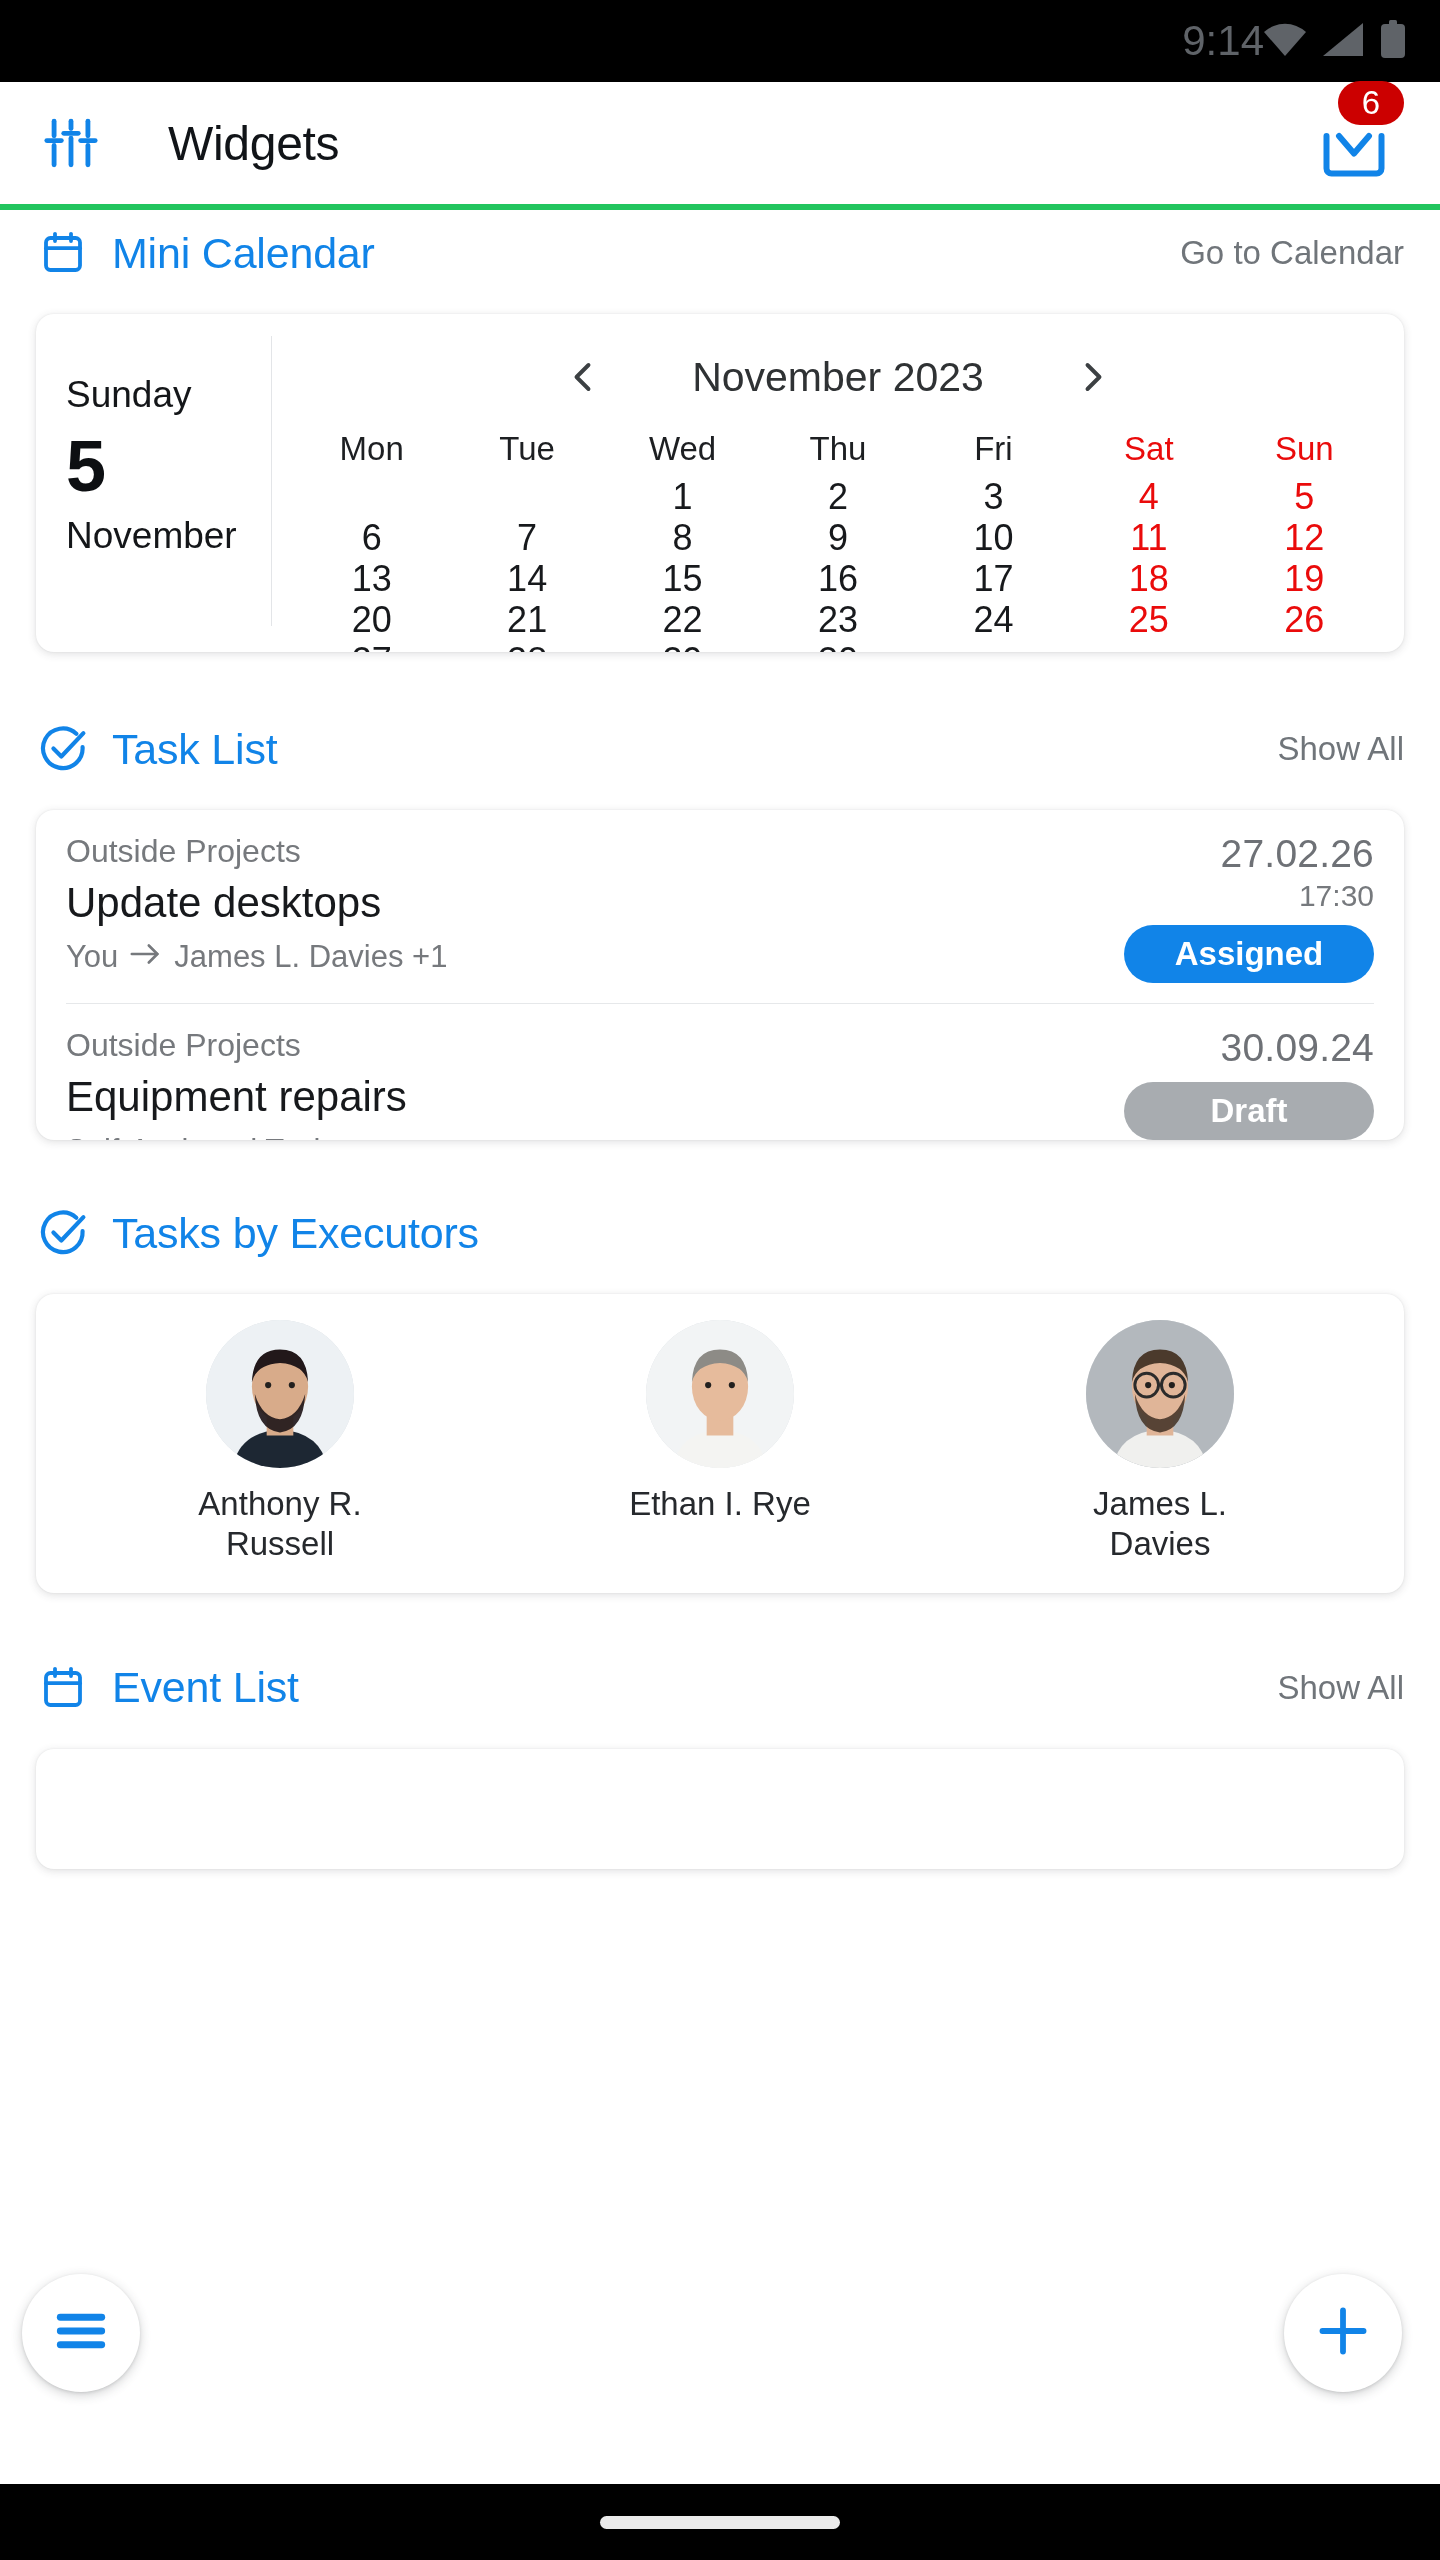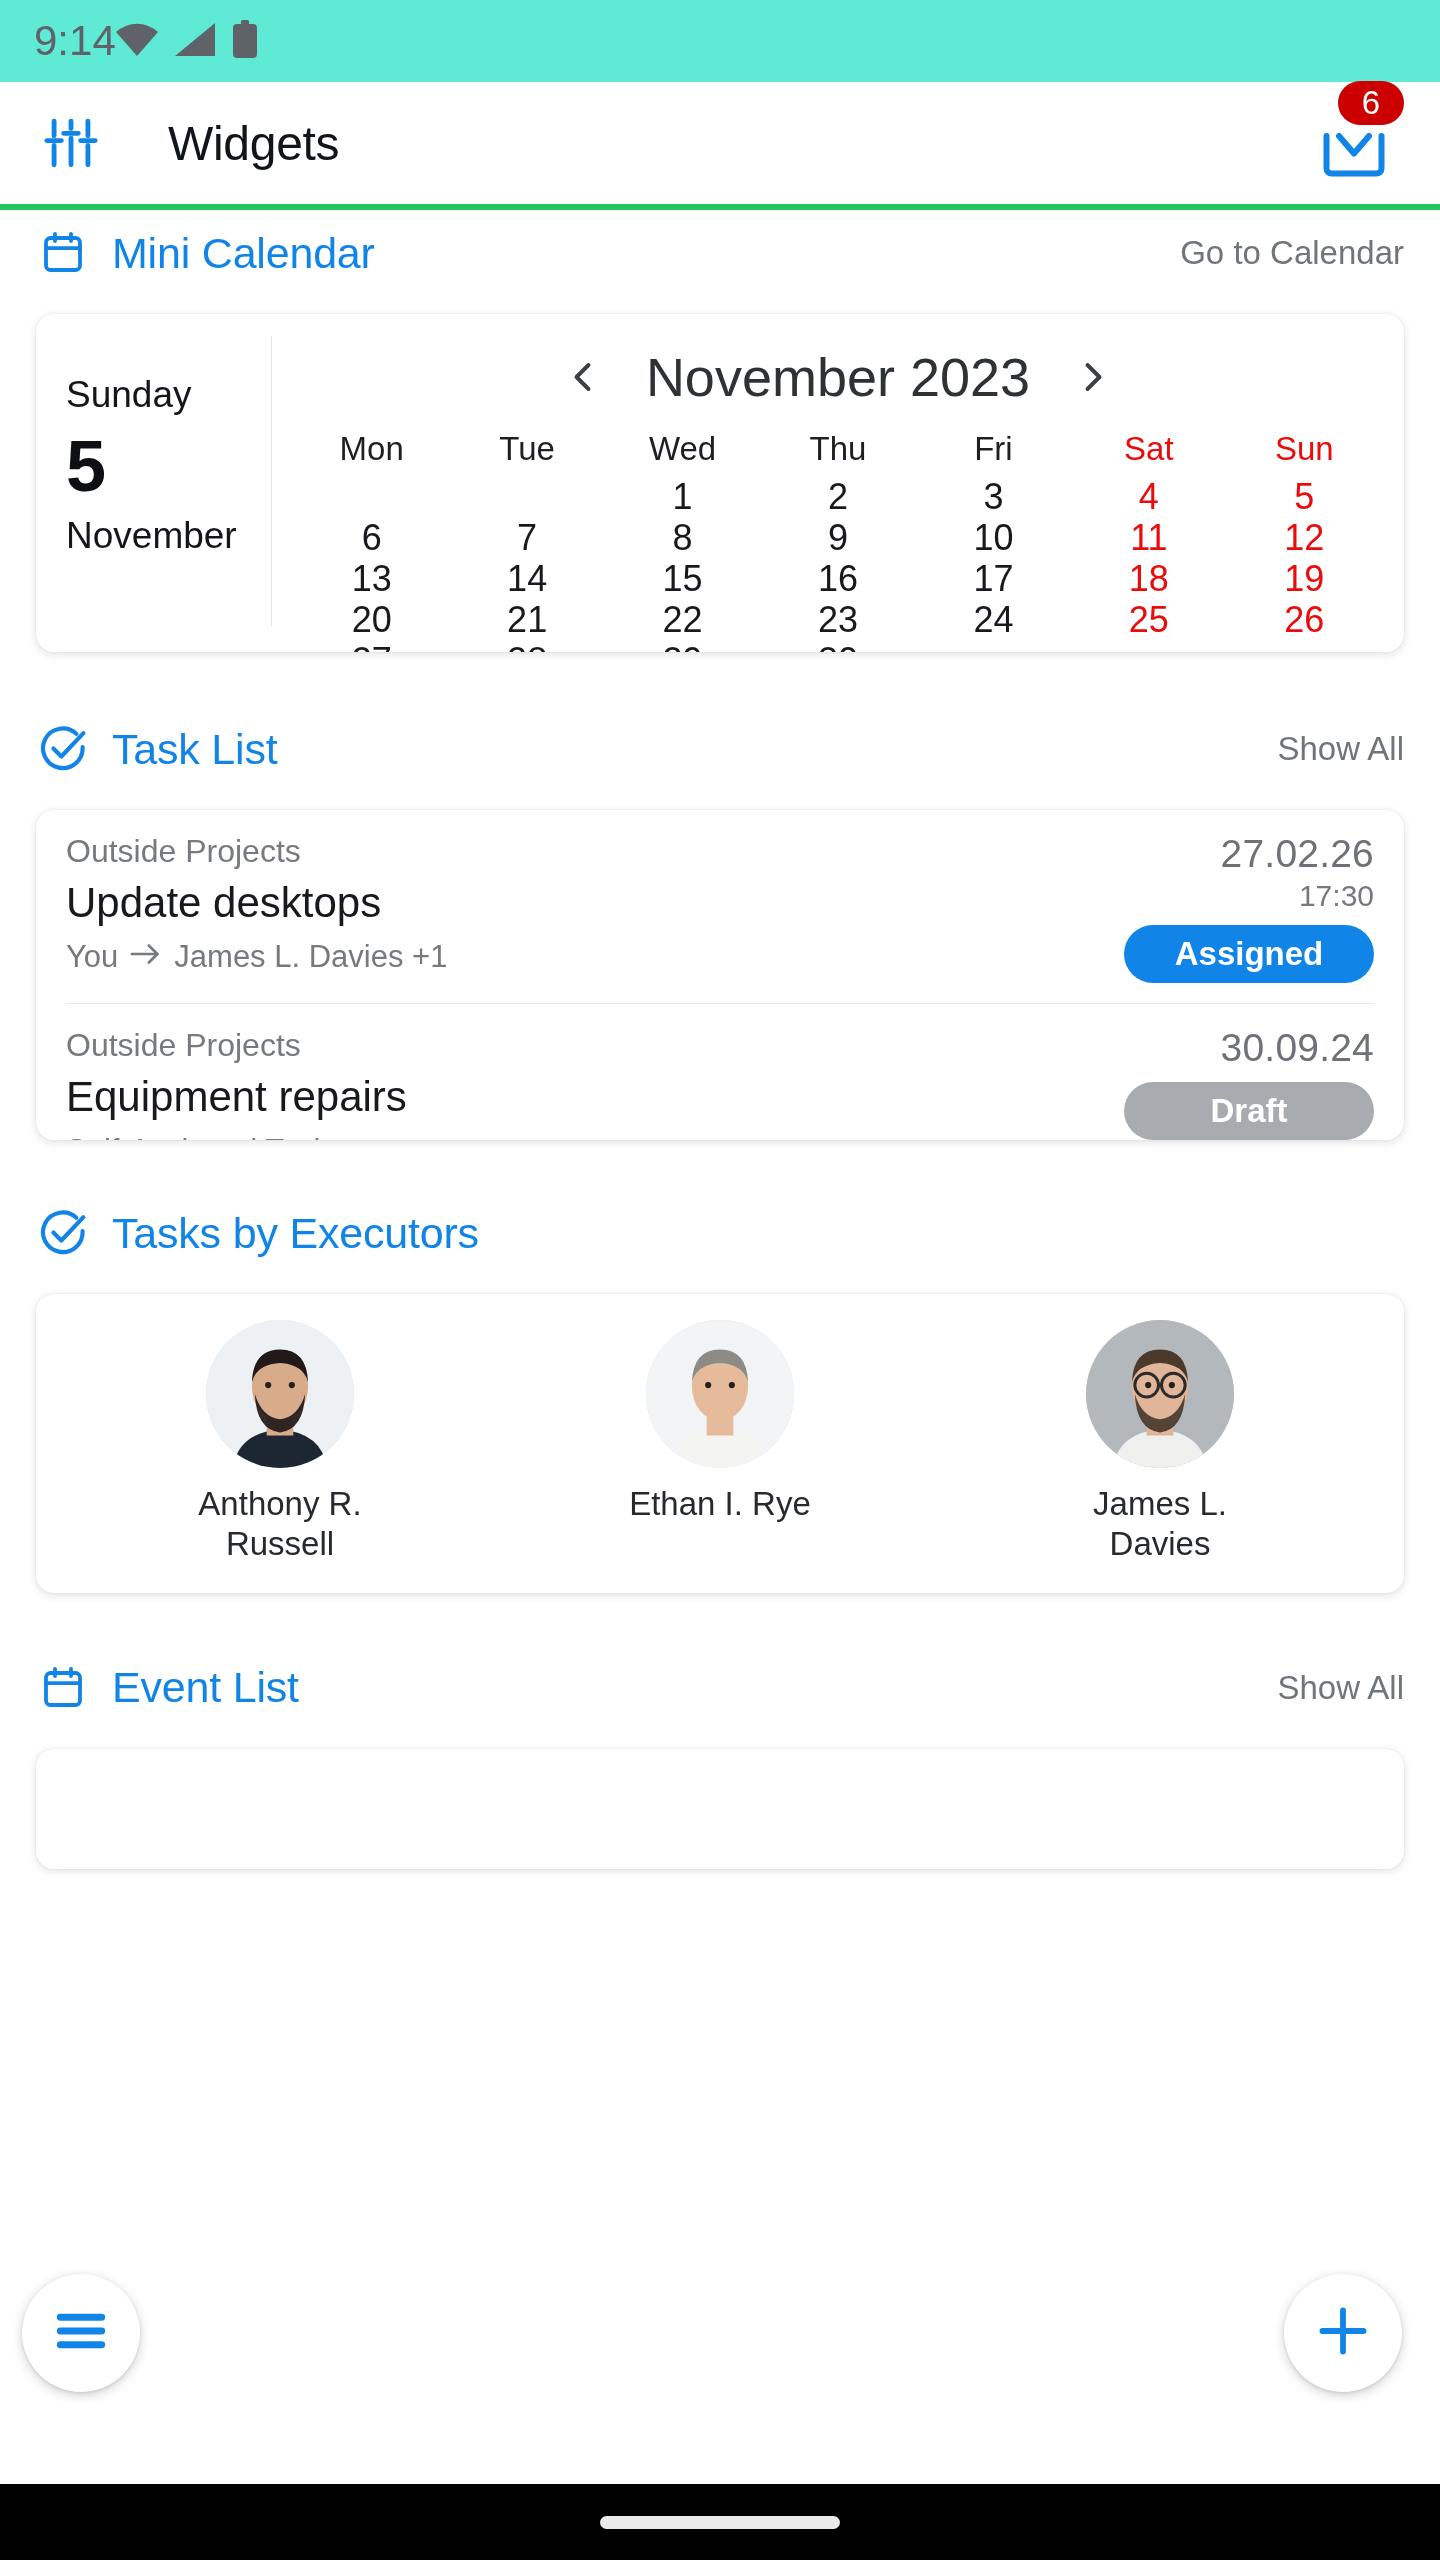--- a/index.html
+++ b/index.html
@@ -20,23 +20,23 @@
     display: flex;
     flex-direction: column;
   }
 
   
   .status-bar {
     height: 82px;
     flex: 0 0 82px;
     display: flex;
     align-items: center;
-    justify-content: flex-start;
+    justify-content: flex-end;
     padding: 0 34px 0 34px;
-    background: #5eead4;
+    background: #000000;
   }
   .status-time {
     font-size: 42px;
     color: #5f6368;
     letter-spacing: 0px;
     font-weight: 400;
   }
   .status-icons {
     display: flex;
     align-items: center;
@@ -180,21 +180,21 @@
     padding: 34px 22px 0 22px;
   }
   .cal-navrow {
     display: flex;
     align-items: center;
     justify-content: center;
     gap: 34px;
     height: 58px;
   }
   .cal-monthlabel {
-    font-size: 54px;
+    font-size: 41px;
     color: #2f3234;
     font-weight: 400;
     min-width: 390px;
     text-align: center;
     white-space: nowrap;
   }
   .nav-arrow {
     width: 50px;
     height: 50px;
     display: flex;

